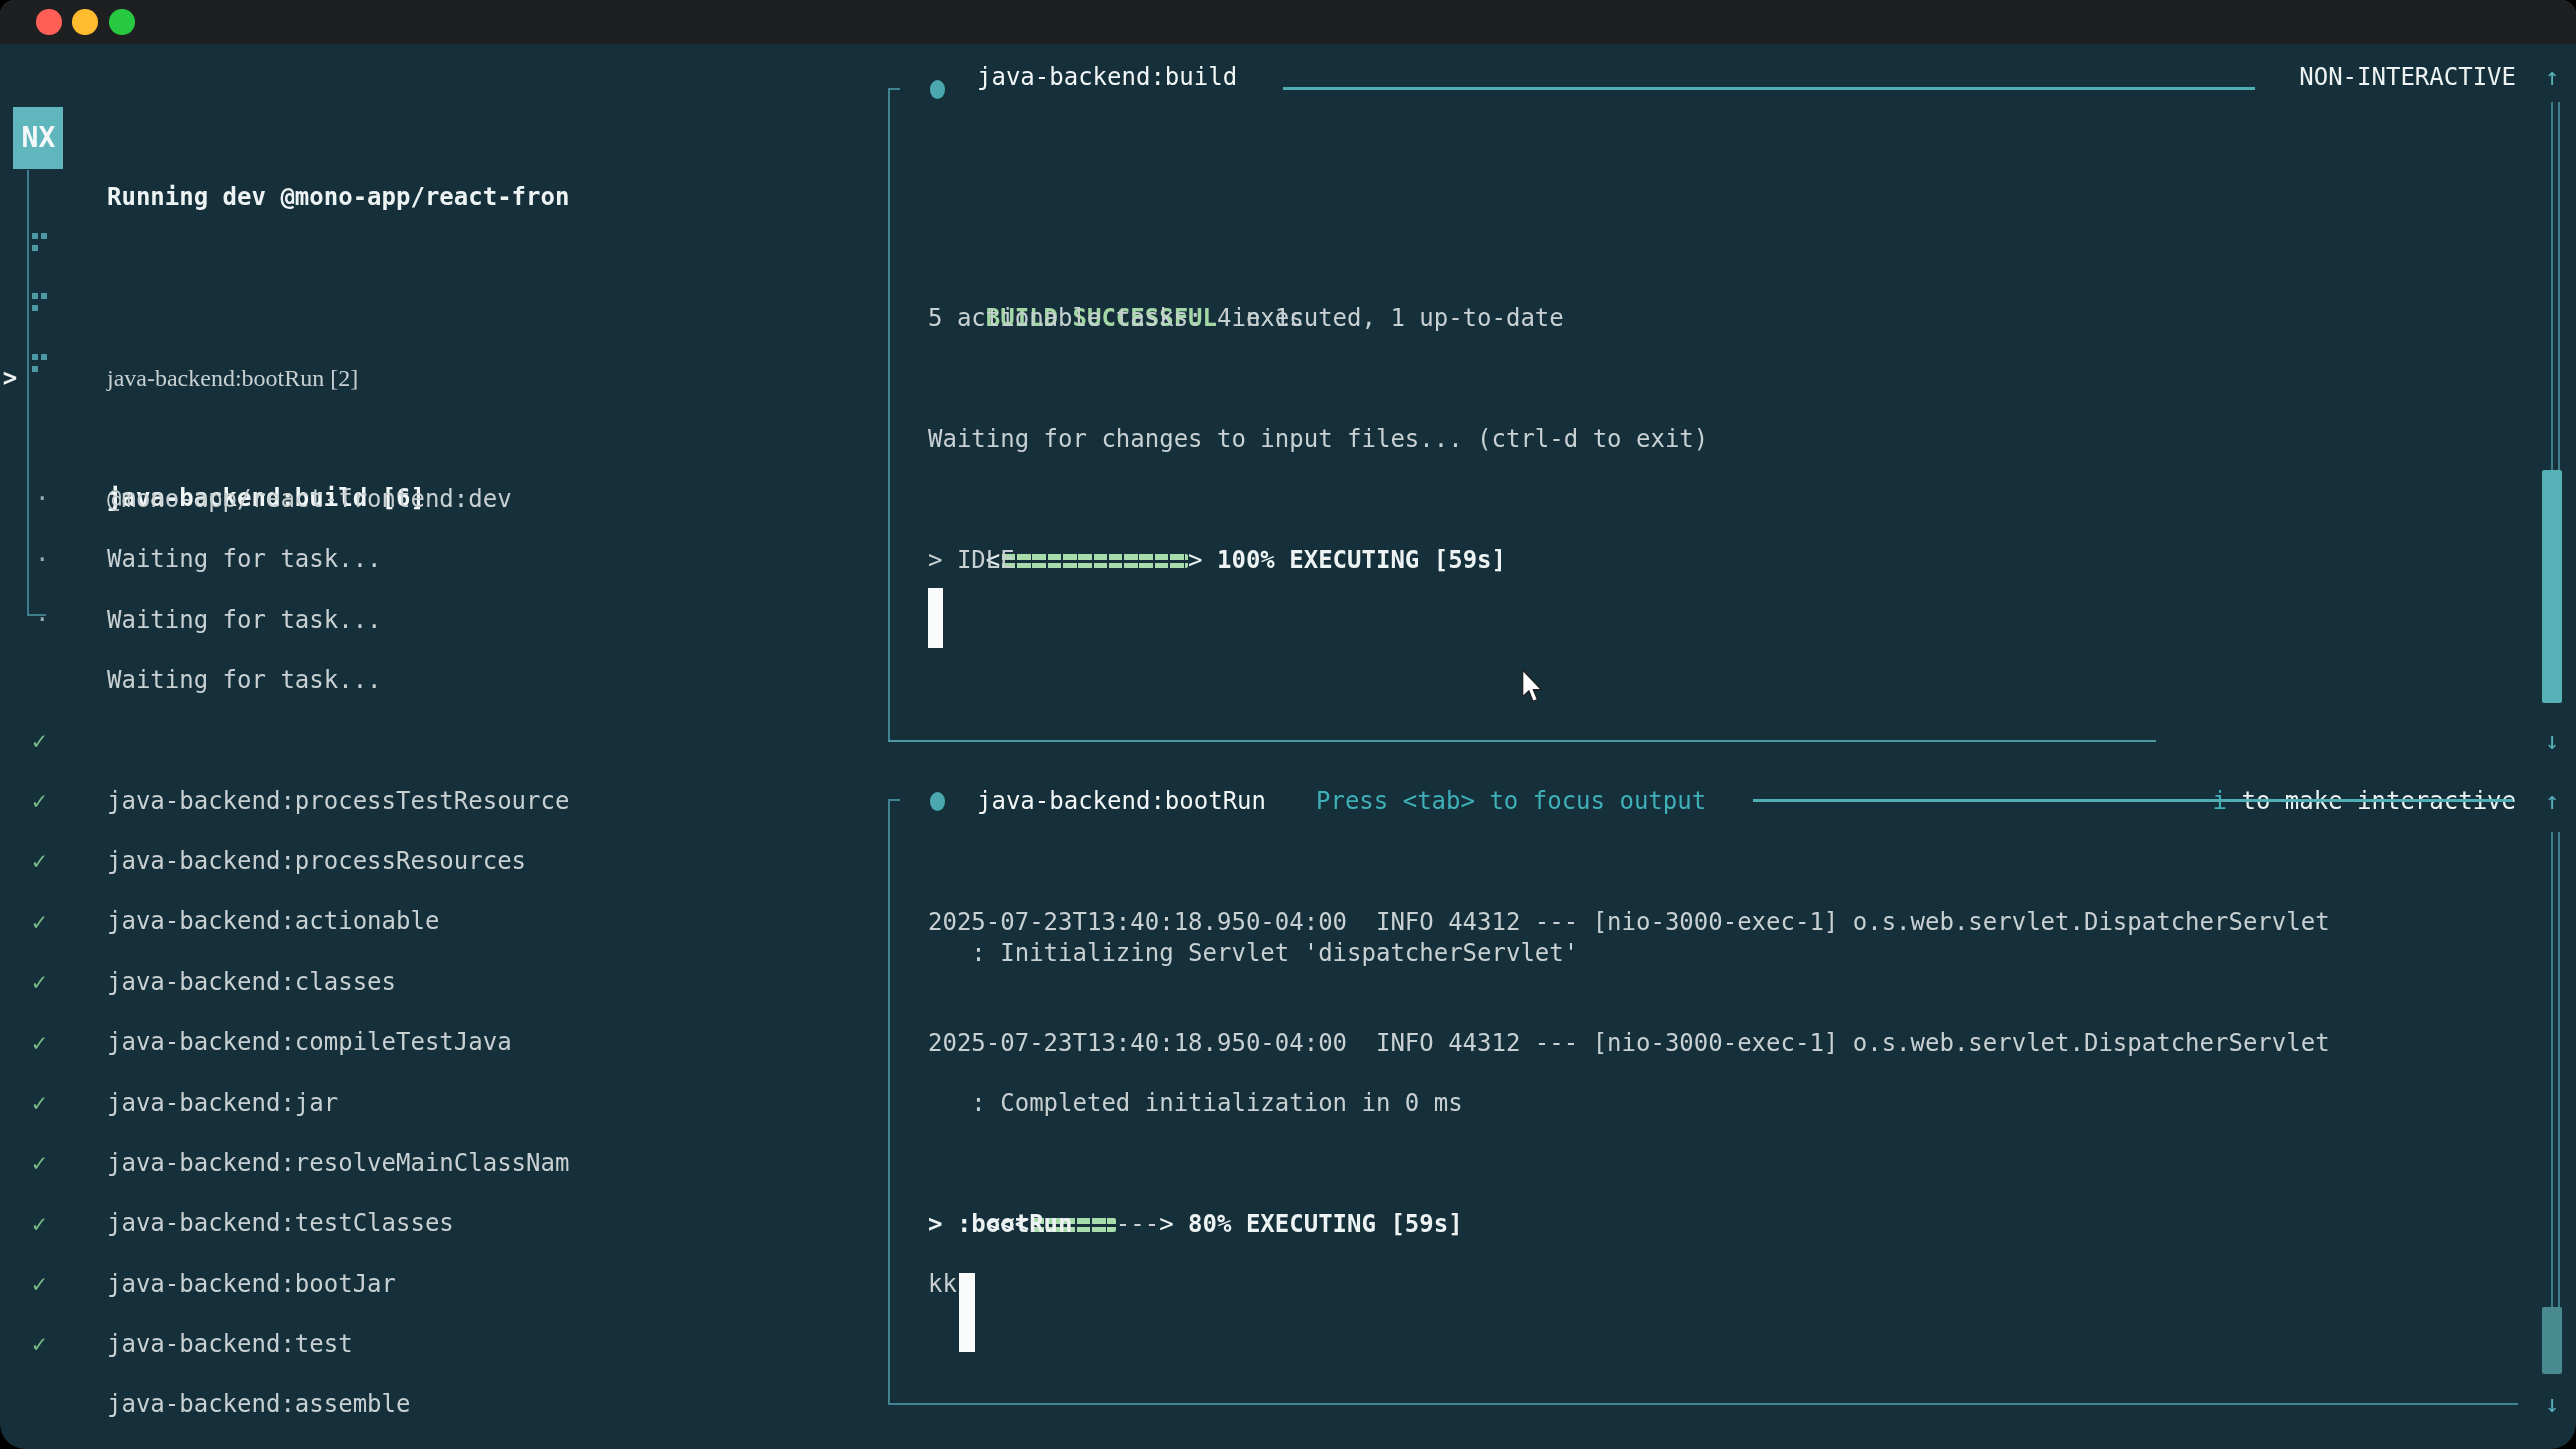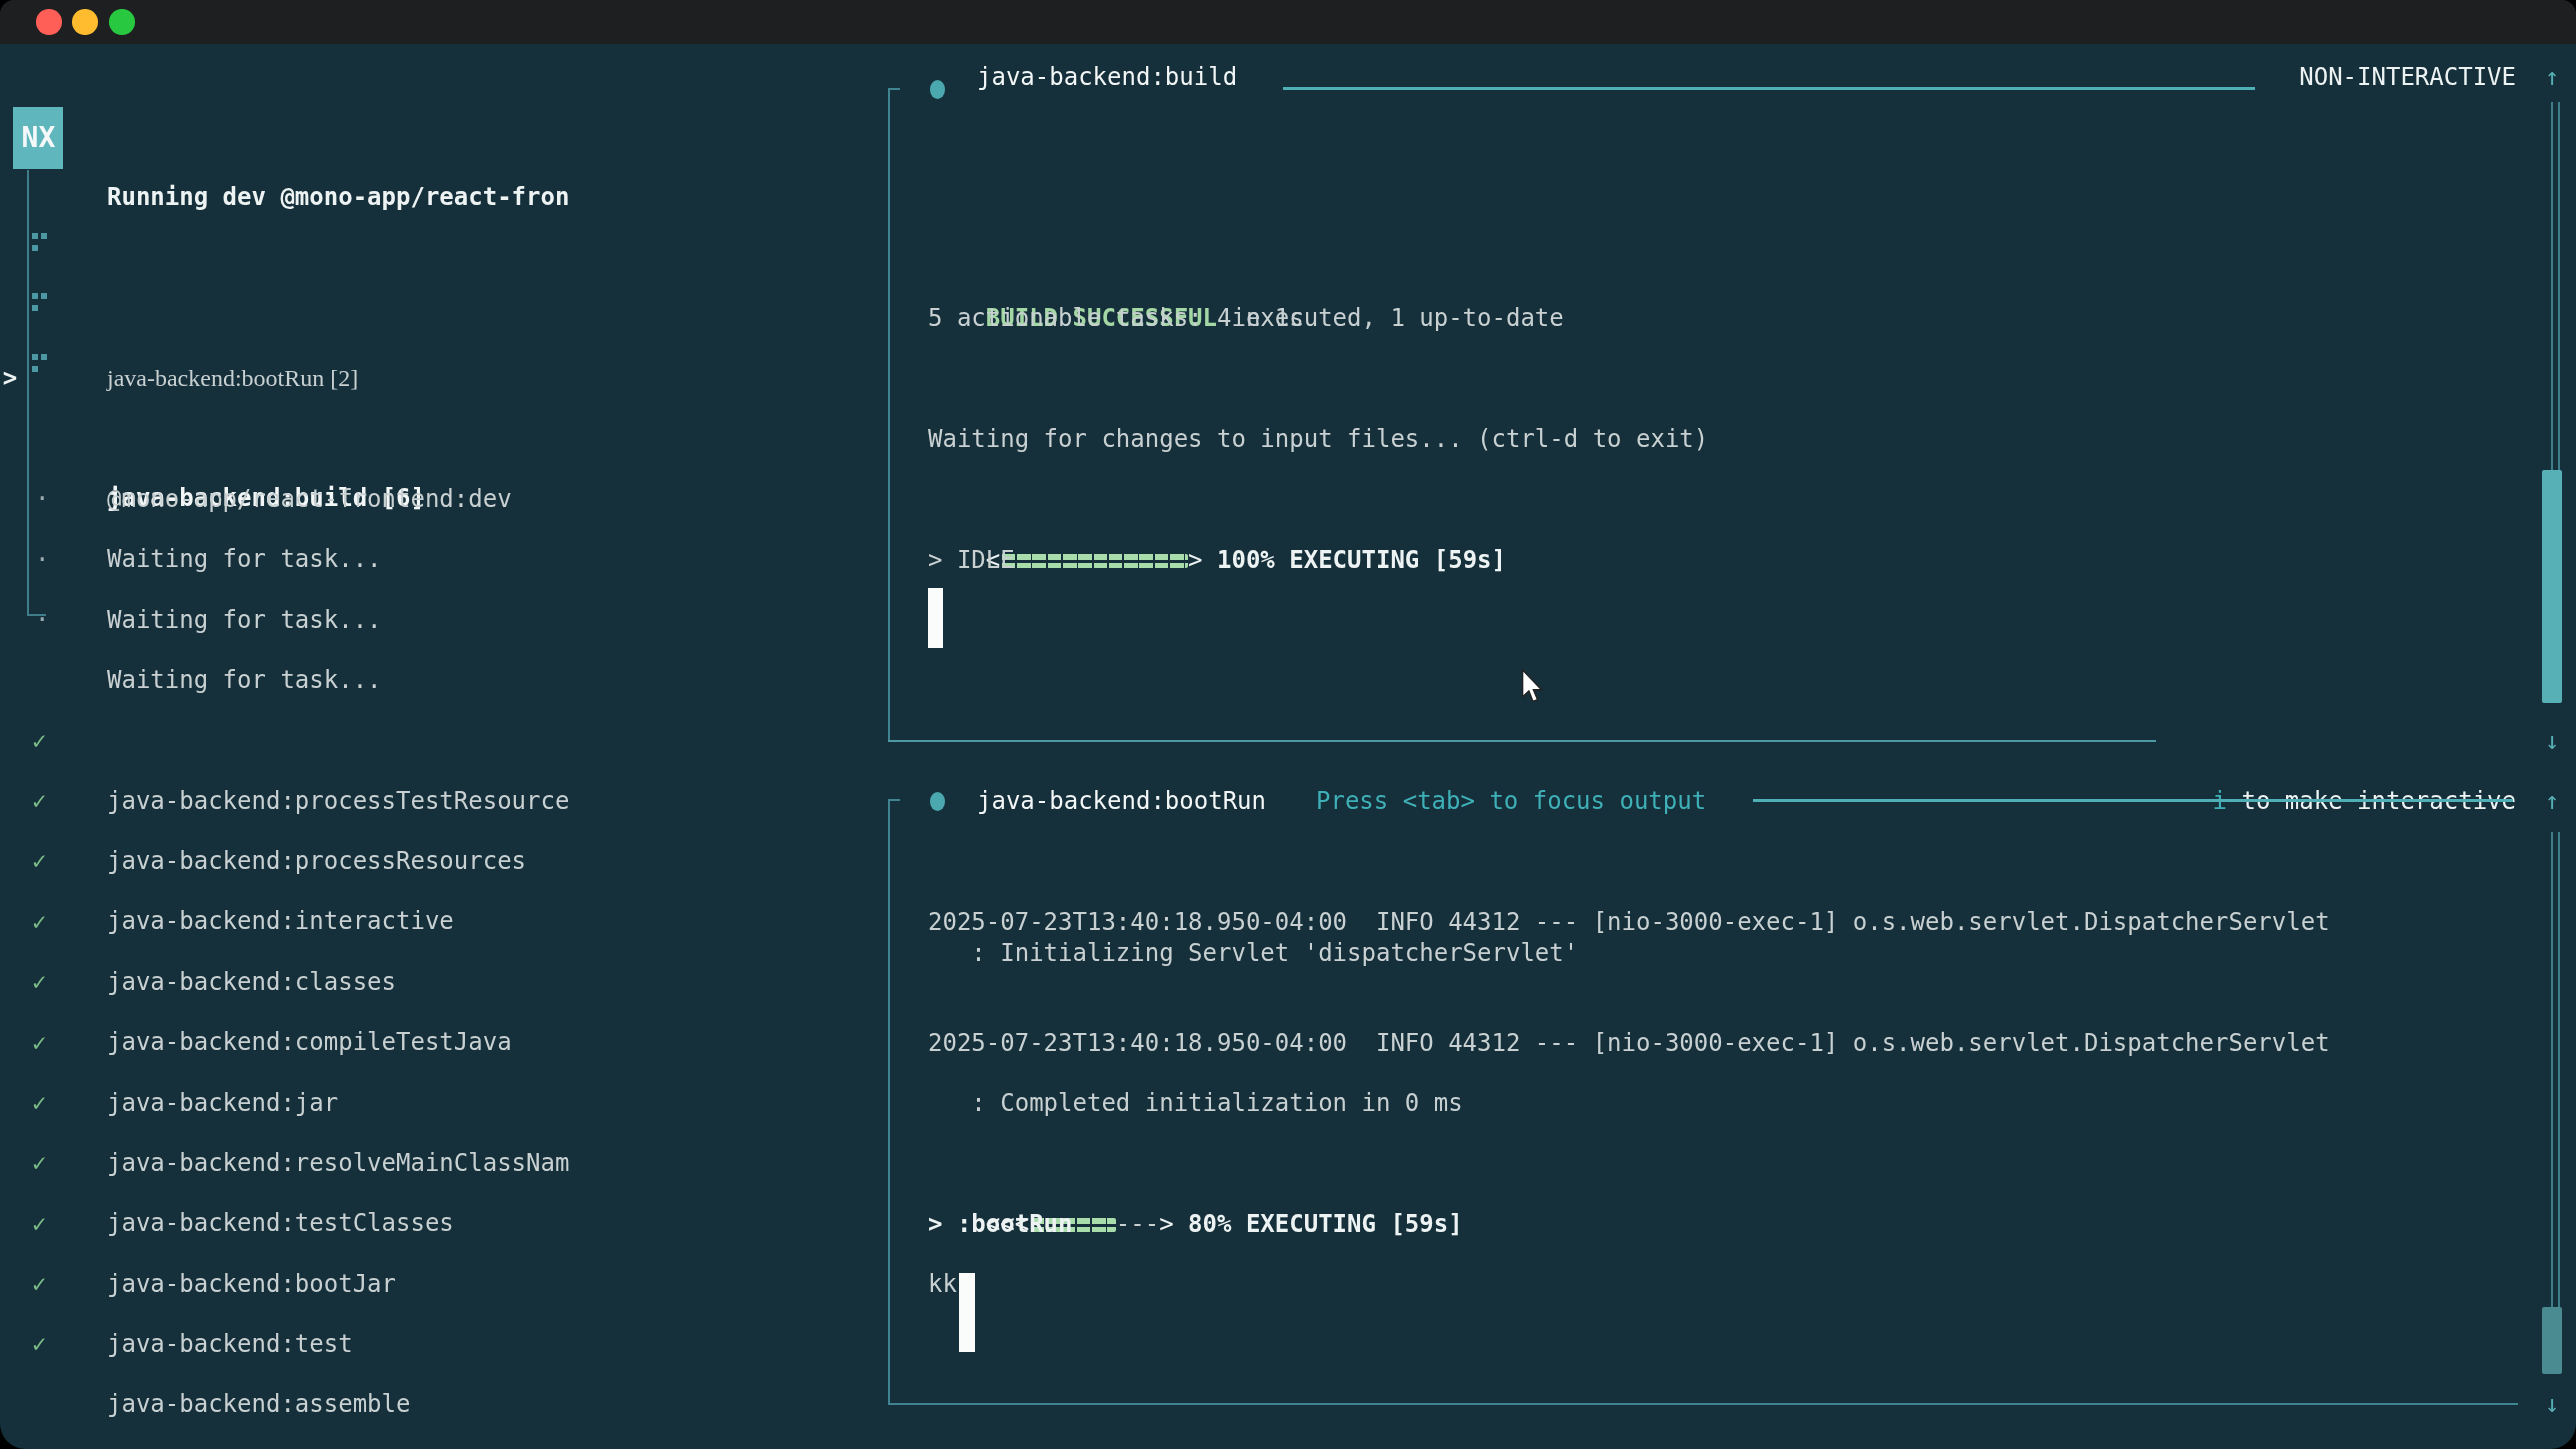--- a/index.html
+++ b/index.html
@@ -118,21 +118,21 @@
     <span class="abs name">java-backend:processTestResource</span>
     
   </div>
   <div class="line" style="left:0;top:711px;width:879px;">
     <span class="abs icon-cell check">✓</span>
     <span class="abs name">java-backend:processResources</span>
     
   </div>
   <div class="line" style="left:0;top:771px;width:879px;">
     <span class="abs icon-cell check">✓</span>
-    <span class="abs name">java-backend:interactive</span>
+    <span class="abs name">java-backend:actionable</span>
     
   </div>
   <div class="line" style="left:0;top:832px;width:879px;">
     <span class="abs icon-cell check">✓</span>
     <span class="abs name">java-backend:classes</span>
     
   </div>
   <div class="line" style="left:0;top:892px;width:879px;">
     <span class="abs icon-cell check">✓</span>
     <span class="abs name">java-backend:compileTestJava</span>

